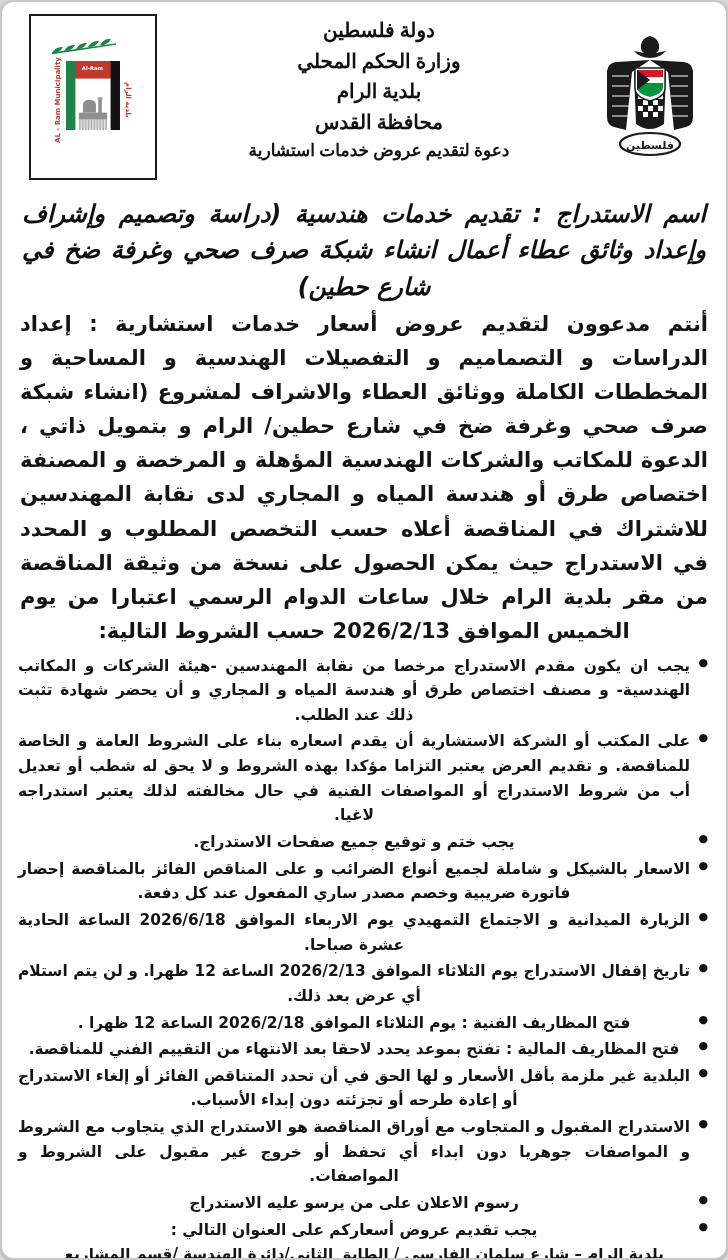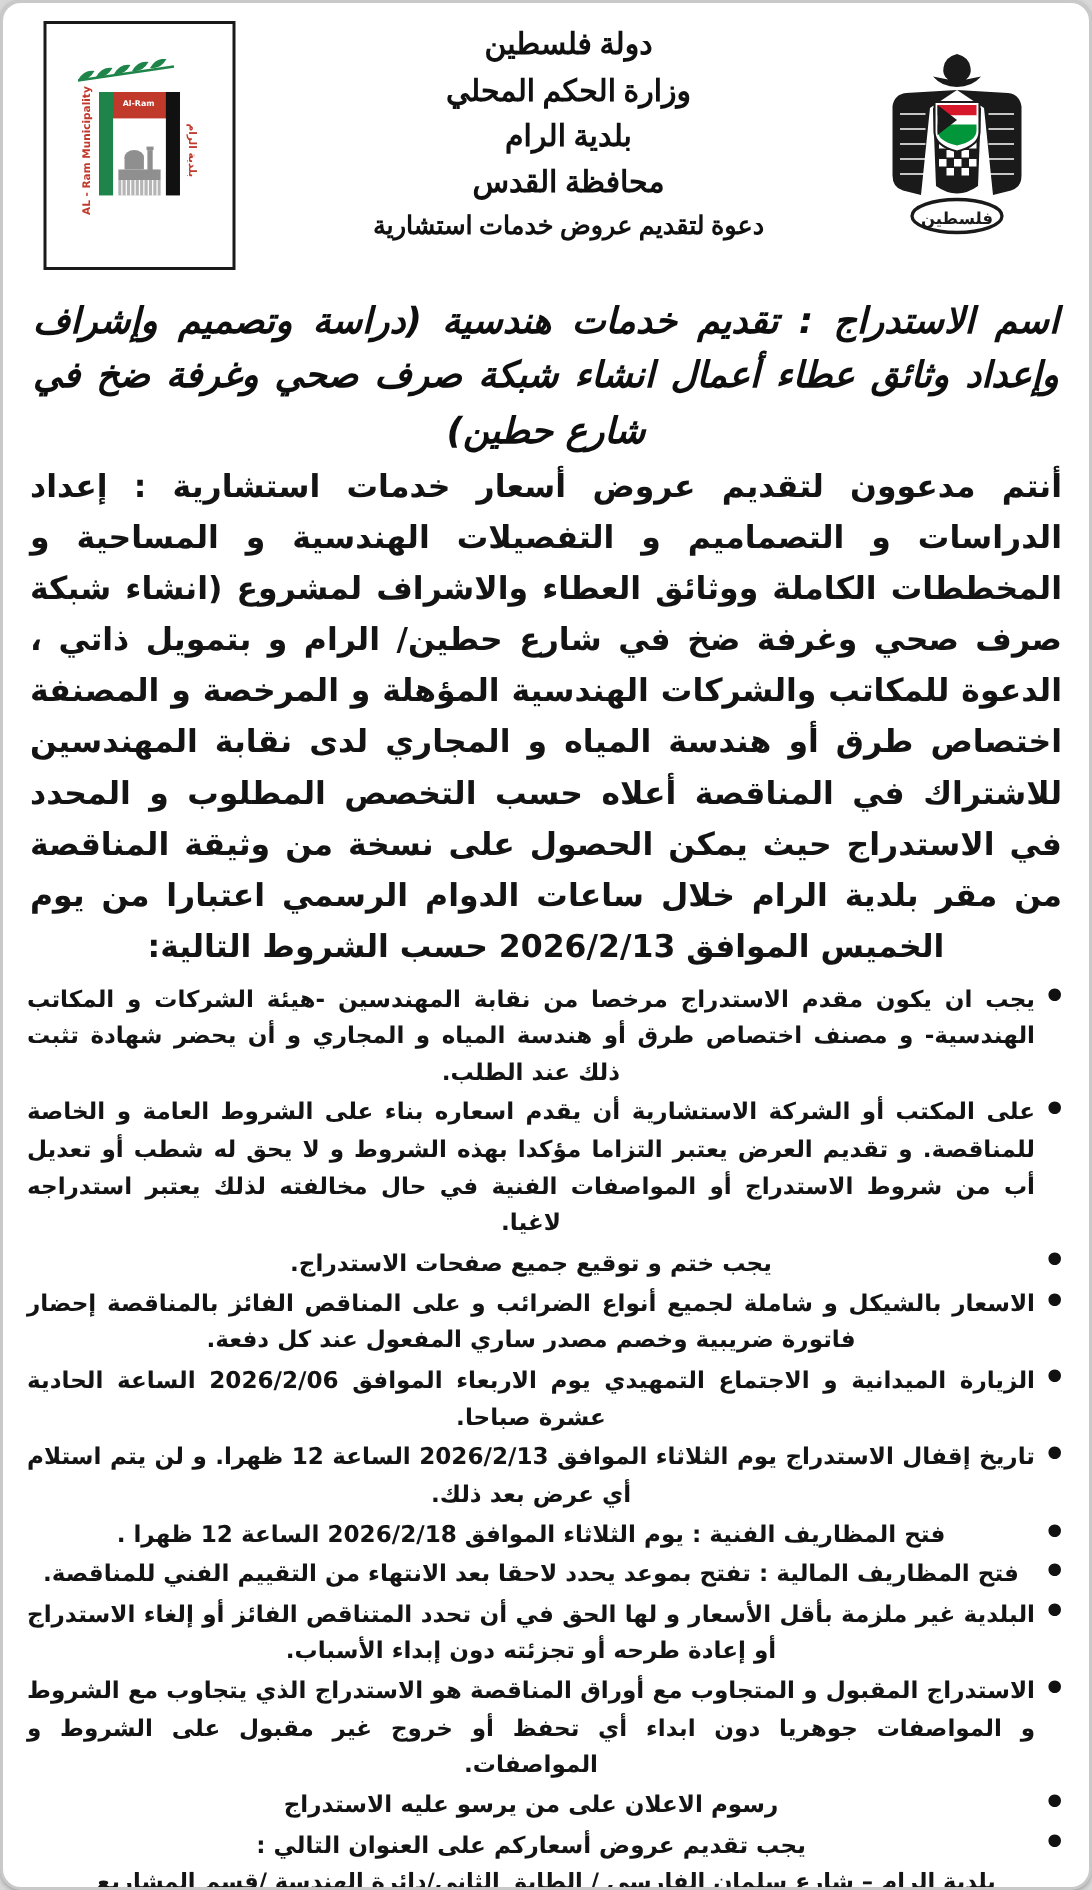--- a/index.html
+++ b/index.html
@@ -29,21 +29,21 @@
     display: flex;
     flex-direction: row-reverse;   
     align-items: flex-start;
     justify-content: space-between;
     height: 180px;
     padding: 2px 2px 0 2px;
   }
   .crest-cell {
     width: 120px;
     display: flex;
-    justify-content: flex-end;
+    justify-content: center;
     align-items: flex-start;
     padding-top: 18px;
   }
   .logo-cell {
     width: 150px;
     display: flex;
     justify-content: center;
     align-items: flex-start;
   }
   .header-titles {
@@ -302,21 +302,21 @@
     <p class="tender-name">اسم الاستدراج : تقديم خدمات هندسية (دراسة وتصميم وإشراف وإعداد وثائق عطاء أعمال انشاء شبكة صرف صحي وغرفة ضخ في شارع حطين)</p>
   </div>
 
   <p class="intro">أنتم مدعوون لتقديم عروض أسعار خدمات استشارية : إعداد الدراسات و التصماميم و التفصيلات الهندسية و المساحية و المخططات الكاملة ووثائق العطاء والاشراف لمشروع (انشاء شبكة صرف صحي وغرفة ضخ في شارع حطين/ الرام و بتمويل ذاتي ، الدعوة للمكاتب والشركات الهندسية المؤهلة و المرخصة و المصنفة اختصاص طرق أو هندسة المياه و المجاري لدى نقابة المهندسين للاشتراك في المناقصة أعلاه حسب التخصص المطلوب و المحدد في الاستدراج حيث يمكن الحصول على نسخة من وثيقة المناقصة من مقر بلدية الرام خلال ساعات الدوام الرسمي اعتبارا من يوم الخميس الموافق 2026/2/13 حسب الشروط التالية:</p>
 
   <ul class="clauses">
     <li class="clause">يجب ان يكون مقدم الاستدراج مرخصا من نقابة المهندسين -هيئة الشركات و المكاتب الهندسية- و مصنف اختصاص طرق أو هندسة المياه و المجاري و أن يحضر شهادة تثبت ذلك عند الطلب.</li>
     <li class="clause">على المكتب أو الشركة الاستشارية أن يقدم اسعاره بناء على الشروط العامة و الخاصة للمناقصة. و تقديم العرض يعتبر التزاما مؤكدا بهذه الشروط و لا يحق له شطب أو تعديل أب من شروط الاستدراج أو المواصفات الفنية في حال مخالفته لذلك يعتبر استدراجه لاغيا.</li>
     <li class="clause">يجب ختم و توقيع جميع صفحات الاستدراج.</li>
     <li class="clause">الاسعار بالشيكل و شاملة لجميع أنواع الضرائب و على المناقص الفائز بالمناقصة إحضار فاتورة ضريبية وخصم مصدر ساري المفعول عند كل دفعة.</li>
-    <li class="clause">الزيارة الميدانية و الاجتماع التمهيدي يوم الاربعاء الموافق 2026/2/06 الساعة الحادية عشرة صباحا.</li>
+    <li class="clause">الزيارة الميدانية و الاجتماع التمهيدي يوم الاربعاء الموافق 2026/6/18 الساعة الحادية عشرة صباحا.</li>
     <li class="clause">تاريخ إقفال الاستدراج يوم الثلاثاء الموافق 2026/2/13 الساعة 12 ظهرا. و لن يتم استلام أي عرض بعد ذلك.</li>
     <li class="clause">فتح المظاريف الفنية : يوم الثلاثاء الموافق 2026/2/18 الساعة 12 ظهرا .</li>
     <li class="clause">فتح المظاريف المالية : تفتح بموعد يحدد لاحقا بعد الانتهاء من التقييم الفني للمناقصة.</li>
     <li class="clause">البلدية غير ملزمة بأقل الأسعار و لها الحق في أن تحدد المتناقص الفائز أو إلغاء الاستدراج أو إعادة طرحه أو تجزئته دون إبداء الأسباب.</li>
     <li class="clause">الاستدراج المقبول و المتجاوب مع أوراق المناقصة هو الاستدراج الذي يتجاوب مع الشروط و المواصفات جوهريا دون ابداء أي تحفظ أو خروج غير مقبول على الشروط و المواصفات.</li>
     <li class="clause">رسوم الاعلان على من يرسو عليه الاستدراج</li>
     <li class="clause">يجب تقديم عروض أسعاركم على العنوان التالي :</li>
   </ul>
 
   <p class="address-line">بلدية الرام – شارع سلمان الفارسي / الطابق الثاني/دائرة الهندسة /قسم المشاريع</p>

